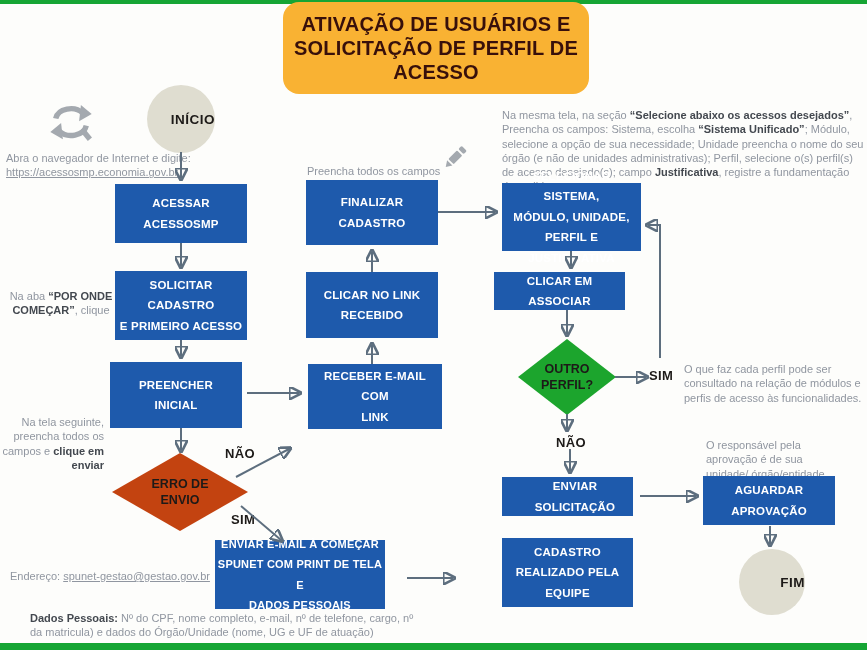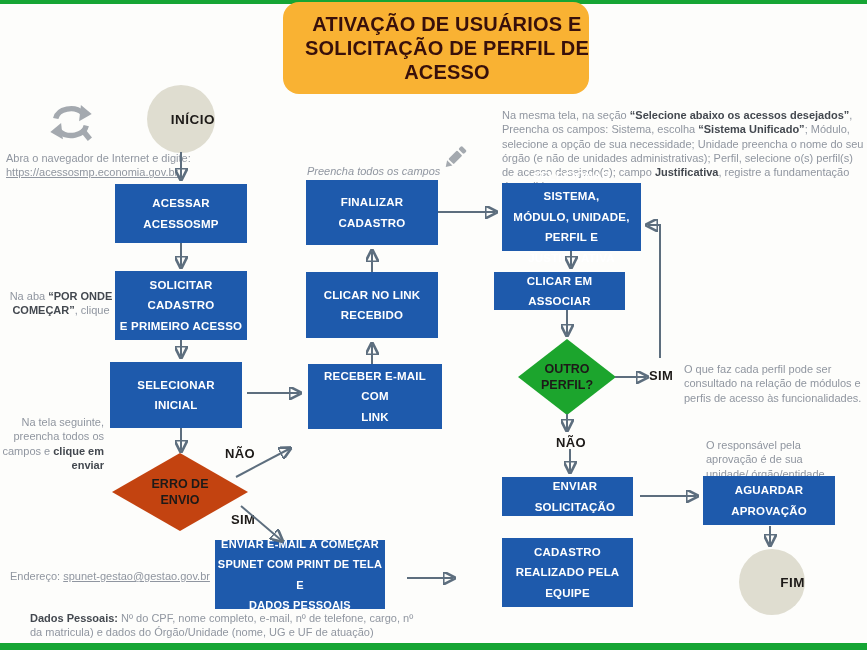--- a/index.html
+++ b/index.html
@@ -13,21 +13,21 @@
   body{
     position:relative; width:867px; height:650px; overflow:hidden;
     background:var(--bg);
     font-family:"Liberation Sans", sans-serif;
   }
   .abs{position:absolute;}
   .bar{left:0;width:867px;background:var(--bar_green);}
   .banner{
     left:283px; top:2px; width:306px; height:92px;
     background:var(--yellow); border-radius:16px;
-    display:flex; align-items:center; justify-content:flex-end; z-index:2;
+    display:flex; align-items:center; justify-content:center; z-index:2;
   }
   .banner h1{
     font-size:20px; font-weight:bold; color:var(--title_text);
     text-align:center; line-height:1.2; white-space:pre-line; letter-spacing:.2px;
   }
   .terminal{
     border-radius:50%; background:var(--circle);
     display:flex; align-items:center; justify-content:flex-end;
     font-weight:bold; font-size:13.5px; color:var(--black_text); letter-spacing:.5px;
   }
@@ -89,42 +89,42 @@
   <span>Na aba </span><b>“POR ONDE COMEÇAR”</b><span>, clique</span>
 </div>
 
 <div class="abs node" style="left:115px;top:271px;width:132px;height:69px;">SOLICITAR CADASTRO
 E PRIMEIRO ACESSO</div>
 
 <div class="abs note" style="left:2px;top:368px;width:102px;text-align:right;margin-top:47px;">
   <span>Na tela seguinte, preencha todos os campos e </span><b>clique em enviar</b>
 </div>
 
-<div class="abs node" style="left:110px;top:362px;width:132px;height:66px;">SELECIONAR
+<div class="abs node" style="left:110px;top:362px;width:132px;height:66px;">PREENCHER
 INICIAL</div>
 
 <div class="abs diamond orange" style="left:112px;top:453px;width:136px;height:78px;">ERRO DE
 ENVIO</div>
 
 <div class="abs branch" style="left:225px;top:446px;">NÃO</div>
 <div class="abs branch" style="left:231px;top:512px;">SIM</div>
 
 <div class="abs node small" style="left:215px;top:540px;width:170px;height:69px;">ENVIAR E-MAIL À COMEÇAR
 SPUNET COM PRINT DE TELA E
 DADOS PESSOAIS</div>
 
 <div class="abs note" style="left:10px;top:569px;white-space:nowrap;">
   <span>Endereço: </span><a>spunet-gestao@gestao.gov.br</a>
 </div>
 
 <div class="abs note" style="left:30px;top:611px;width:390px;">
   <b>Dados Pessoais:</b><span> Nº do CPF, nome completo, e-mail, nº de telefone, cargo, nº da matricula) e dados do Órgão/Unidade (nome, UG e UF de atuação)</span>
 </div>
 
-<div class="abs note" style="left:307px;top:164px;font-style:italic;">Preencha todos os campos</div>
+<div class="abs note" style="left:307px;top:164px;">Preencha todos os campos</div>
 
 <svg class="abs icon" style="left:441px;top:143px;width:28px;height:28px;" viewBox="0 0 30 30">
   <g transform="rotate(45 15 15)" fill="currentColor">
     <rect x="11.5" y="1.5" width="8" height="5" rx="1.5"></rect>
     <rect x="11.5" y="8.5" width="8" height="13" rx="1"></rect>
     <polygon points="11.5,23.5 19.5,23.5 15.5,29.5"></polygon>
   </g>
 </svg>
 
 <div class="abs node" style="left:306px;top:180px;width:132px;height:65px;">FINALIZAR

